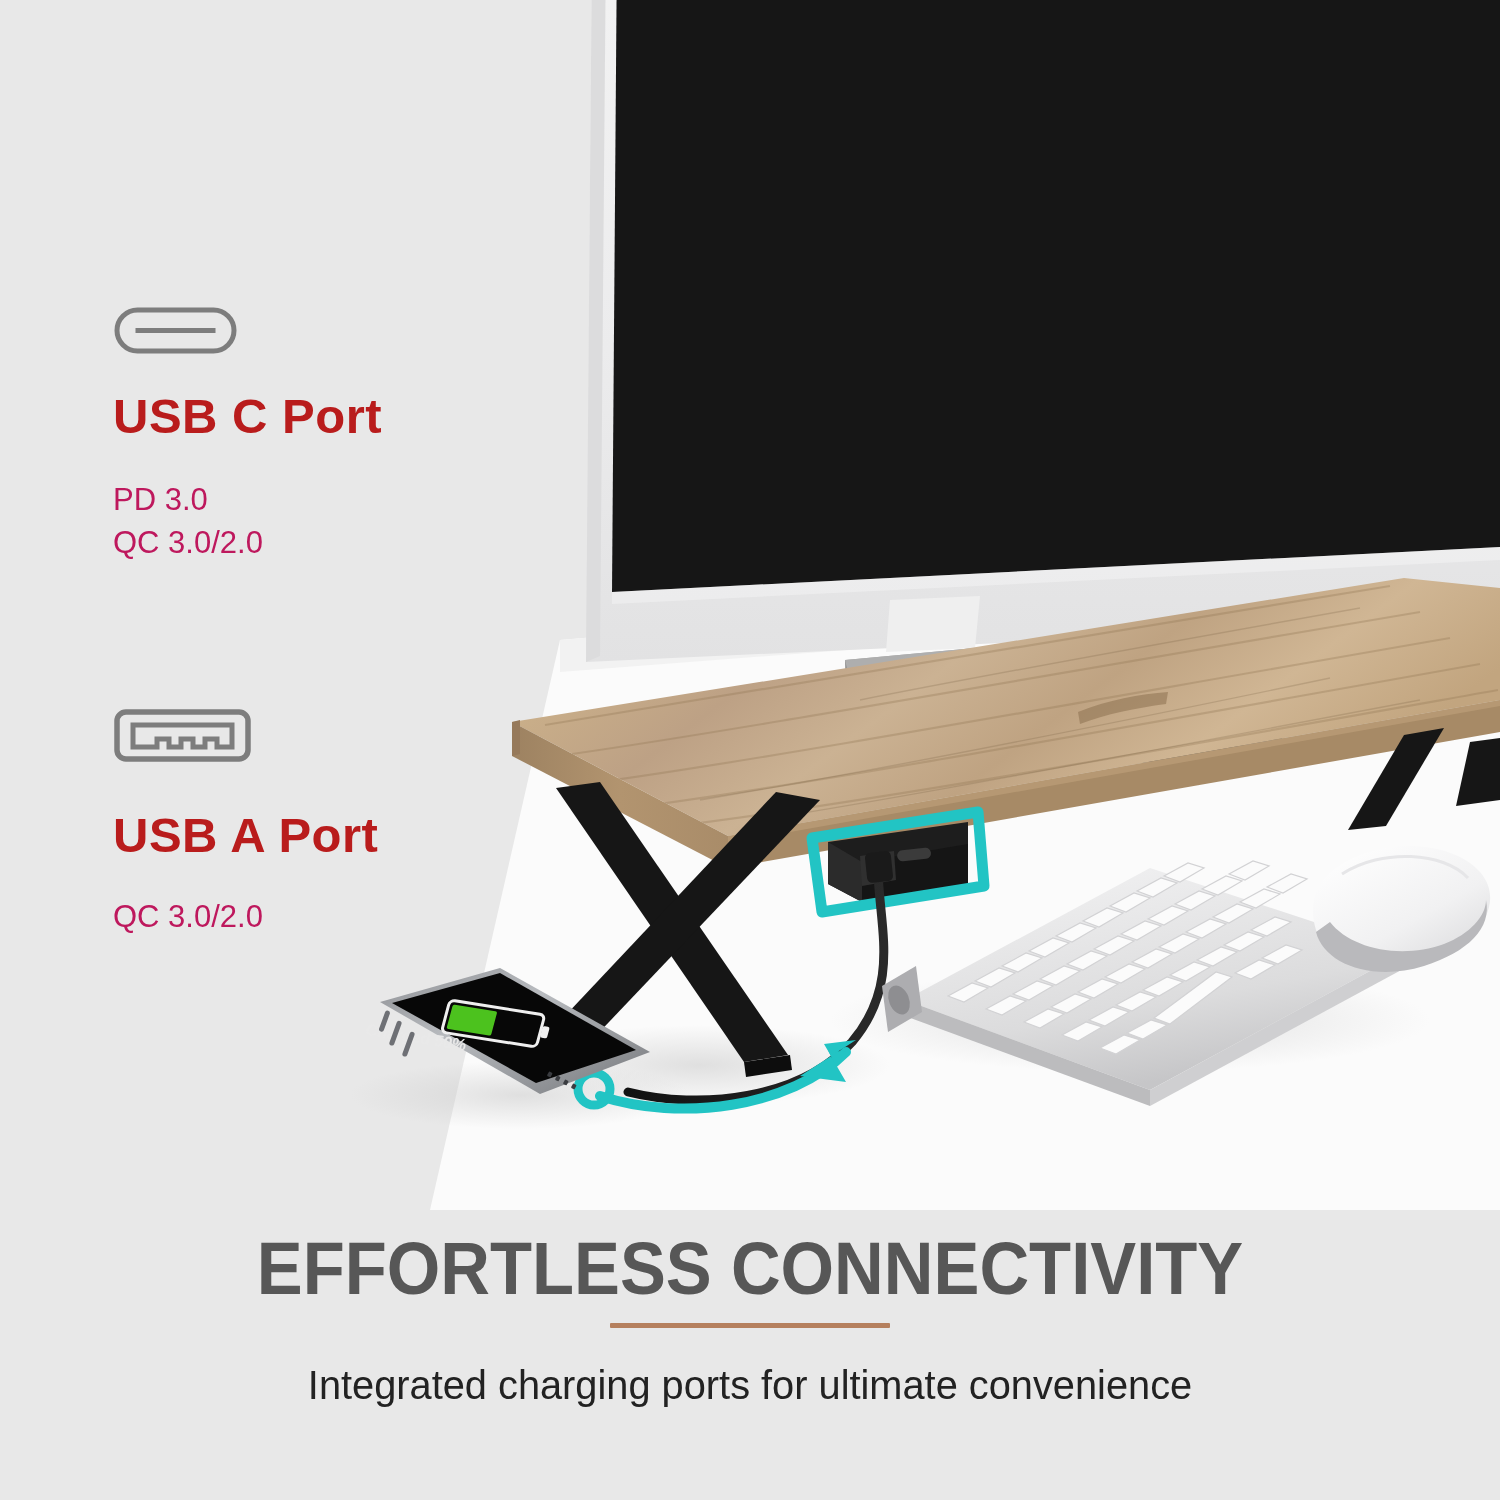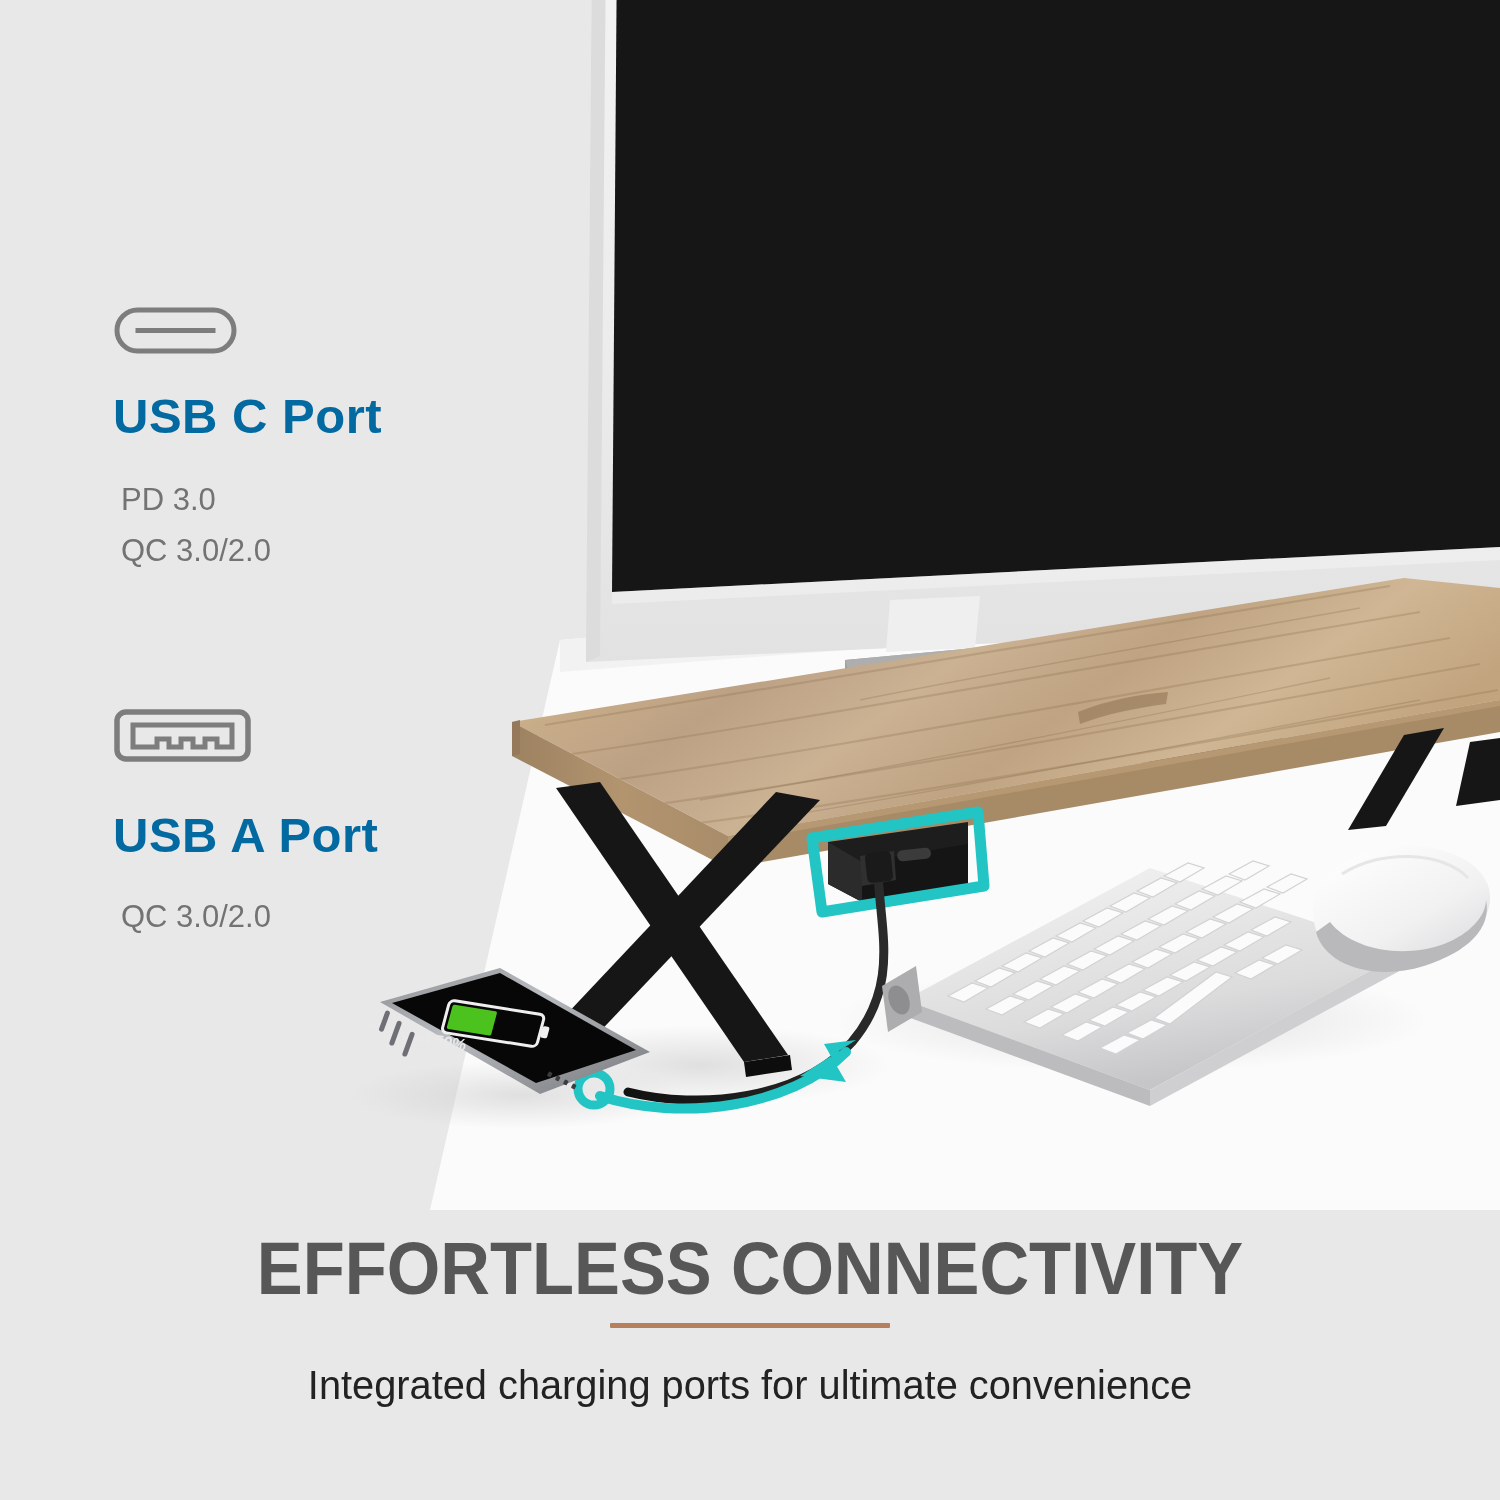--- a/index.html
+++ b/index.html
@@ -8,25 +8,25 @@
     background:#e8e8e8;
     font-family:"Liberation Sans",sans-serif;
     position:relative;
   }
   #stage{position:absolute;inset:0;width:1500px;height:1500px;background:#e8e8e8;}
 
   
   .feature{position:absolute;left:113px;}
   .feat-icon{display:block;}
   .feat-title{
-    font-size:49px;font-weight:bold;color:#0369a1;
+    font-size:49px;font-weight:bold;color:#b91c1c;
     letter-spacing:.5px;line-height:1;margin:0;white-space:nowrap;
   }
   .feat-sub{
-    font-size:31px;color:#737373;line-height:1.38;margin:8px;white-space:nowrap;
+    font-size:31px;color:#be185d;line-height:1.38;margin:0;white-space:nowrap;
   }
 
   
   #headline{
     position:absolute;left:0;right:0;top:1226px;text-align:center;
     font-size:74px;font-weight:bold;color:#575757;
     letter-spacing:0px;transform:scaleX(.93);transform-origin:center top;
     white-space:nowrap;
   }
   #divider{

